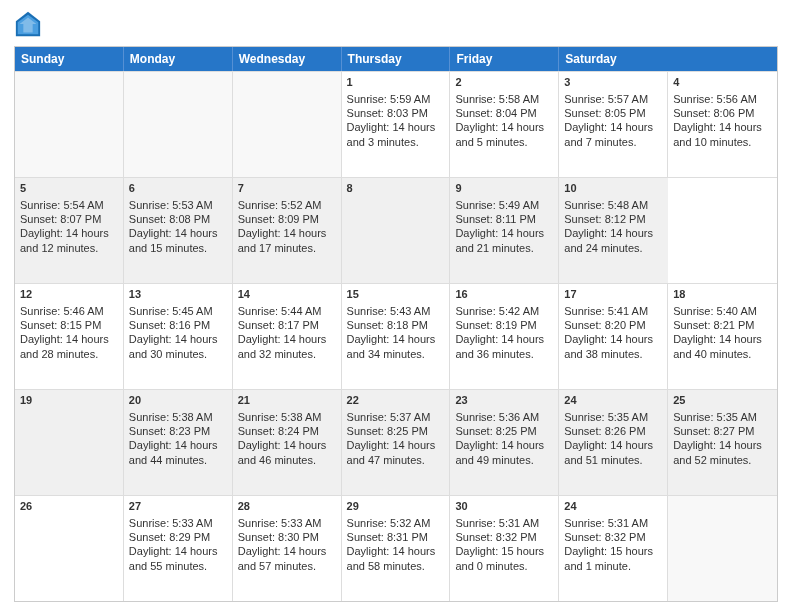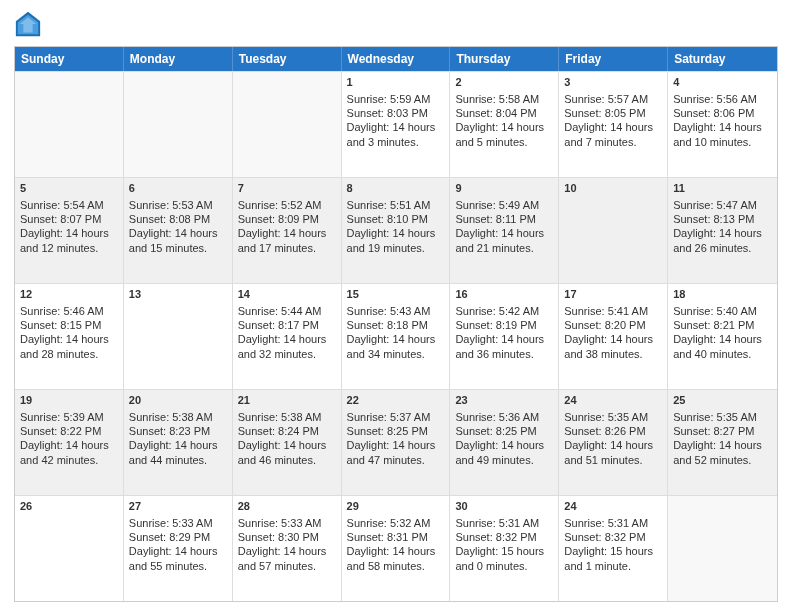--- a/index.html
+++ b/index.html
@@ -126,21 +126,20 @@
     <div class="title-area">
       <div class="month-title"></div>
       <div class="subtitle"></div>
     </div>
   </div>
 
   <div class="calendar">
     <div class="cal-header-row">
     <div class="cal-header-cell">Sunday</div>
         <div class="cal-header-cell">Monday</div>
-        <div class="cal-header-cell">Tuesday</div>
         <div class="cal-header-cell">Wednesday</div>
         <div class="cal-header-cell">Thursday</div>
         <div class="cal-header-cell">Friday</div>
         <div class="cal-header-cell">Saturday</div>
       </div>
     <div class="cal-body">
     <div class="cal-row">
           <div class="cal-cell empty"></div>
           <div class="cal-cell empty"></div>
           <div class="cal-cell empty"></div>
@@ -169,41 +168,38 @@
           <div class="cal-cell shaded">
             <div class="day-num">6</div>
             <div class="cell-text">Sunrise: 5:53 AM<br>Sunset: 8:08 PM<br>Daylight: 14 hours and 15 minutes.</div>
           </div>
           <div class="cal-cell shaded">
             <div class="day-num">7</div>
             <div class="cell-text">Sunrise: 5:52 AM<br>Sunset: 8:09 PM<br>Daylight: 14 hours and 17 minutes.</div>
           </div>
           <div class="cal-cell shaded">
             <div class="day-num">8</div>
-            <div class="cell-text">Sunrise: 5:51 AM<br>Sunset: 8:10 PM<br>Daylight: 14 hours and 19 minutes.</div>
           </div>
           <div class="cal-cell shaded">
             <div class="day-num">9</div>
             <div class="cell-text">Sunrise: 5:49 AM<br>Sunset: 8:11 PM<br>Daylight: 14 hours and 21 minutes.</div>
           </div>
           <div class="cal-cell shaded">
             <div class="day-num">10</div>
-          </div>
-          <div class="cal-cell shaded">
-            <div class="day-num">11</div>
-            <div class="cell-text">Sunrise: 5:47 AM<br>Sunset: 8:13 PM<br>Daylight: 14 hours and 26 minutes.</div>
+            <div class="cell-text">Sunrise: 5:48 AM<br>Sunset: 8:12 PM<br>Daylight: 14 hours and 24 minutes.</div>
           </div>
         </div>
         <div class="cal-row">
           <div class="cal-cell">
             <div class="day-num">12</div>
             <div class="cell-text">Sunrise: 5:46 AM<br>Sunset: 8:15 PM<br>Daylight: 14 hours and 28 minutes.</div>
           </div>
           <div class="cal-cell">
             <div class="day-num">13</div>
+            <div class="cell-text">Sunrise: 5:45 AM<br>Sunset: 8:16 PM<br>Daylight: 14 hours and 30 minutes.</div>
           </div>
           <div class="cal-cell">
             <div class="day-num">14</div>
             <div class="cell-text">Sunrise: 5:44 AM<br>Sunset: 8:17 PM<br>Daylight: 14 hours and 32 minutes.</div>
           </div>
           <div class="cal-cell">
             <div class="day-num">15</div>
             <div class="cell-text">Sunrise: 5:43 AM<br>Sunset: 8:18 PM<br>Daylight: 14 hours and 34 minutes.</div>
           </div>
           <div class="cal-cell">
@@ -215,21 +211,20 @@
             <div class="cell-text">Sunrise: 5:41 AM<br>Sunset: 8:20 PM<br>Daylight: 14 hours and 38 minutes.</div>
           </div>
           <div class="cal-cell">
             <div class="day-num">18</div>
             <div class="cell-text">Sunrise: 5:40 AM<br>Sunset: 8:21 PM<br>Daylight: 14 hours and 40 minutes.</div>
           </div>
         </div>
         <div class="cal-row">
           <div class="cal-cell shaded">
             <div class="day-num">19</div>
-            <div class="cell-text">Sunrise: 5:39 AM<br>Sunset: 8:22 PM<br>Daylight: 14 hours and 42 minutes.</div>
           </div>
           <div class="cal-cell shaded">
             <div class="day-num">20</div>
             <div class="cell-text">Sunrise: 5:38 AM<br>Sunset: 8:23 PM<br>Daylight: 14 hours and 44 minutes.</div>
           </div>
           <div class="cal-cell shaded">
             <div class="day-num">21</div>
             <div class="cell-text">Sunrise: 5:38 AM<br>Sunset: 8:24 PM<br>Daylight: 14 hours and 46 minutes.</div>
           </div>
           <div class="cal-cell shaded">

